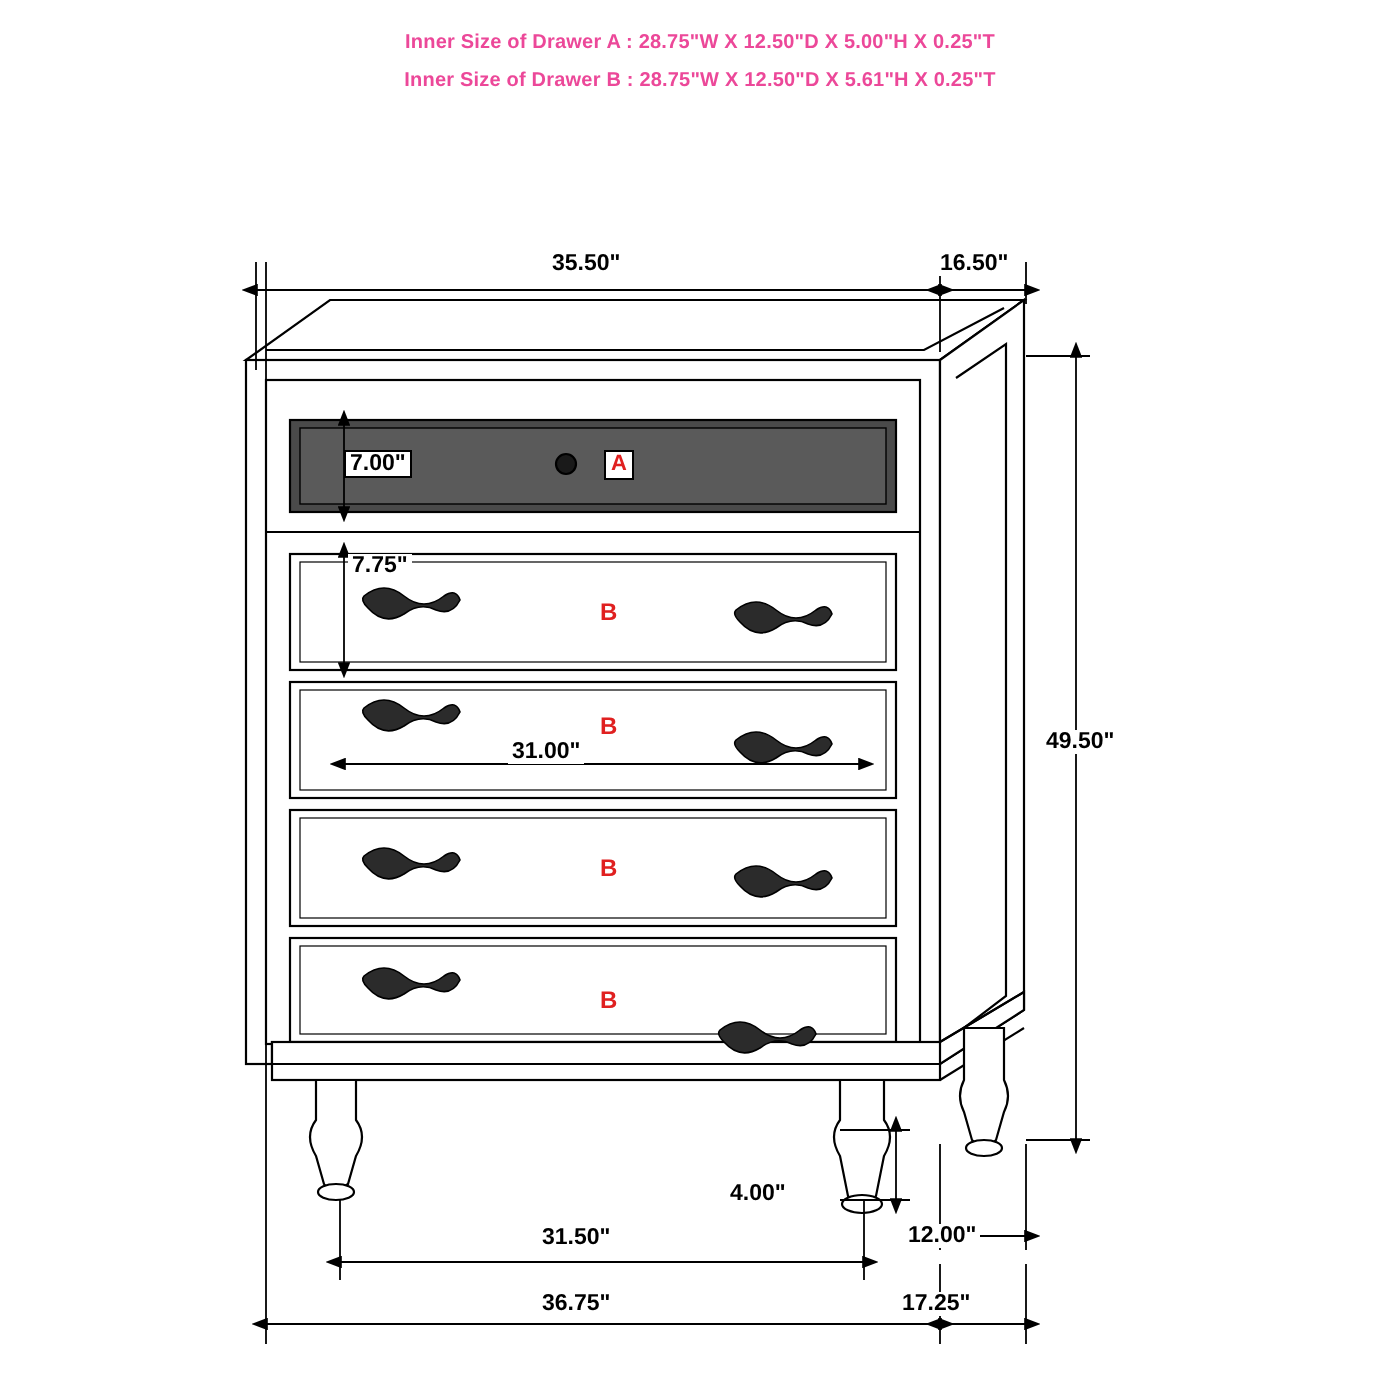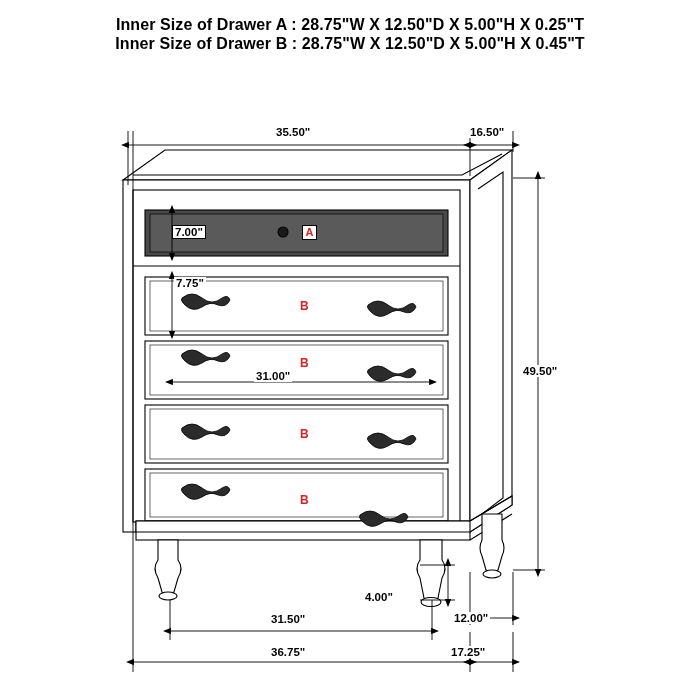--- a/index.html
+++ b/index.html
@@ -17,23 +17,23 @@
   #stage {
     position: relative;
     width: 700px;
     height: 700px;
   }
   .hdr {
     position: absolute;
     left: 0;
     width: 700px;
     text-align: center;
-    font-size: 16px;
-    font-weight: bold;
-    color: #000000;
+    font-size: 10px;
+    font-weight: bold;
+    color: #ec4899;
     letter-spacing: 0.1px;
   }
   #hdr1 { top: 16px; }
   #hdr2 { top: 35px; }
 
   svg#diagram {
     position: absolute;
     left: 0;
     top: 0;
     width: 700px;
@@ -73,21 +73,21 @@
     color: #e02020;
     white-space: nowrap;
   }
 </style>
 </head>
 <body>
 
 <div id="stage">
 
   <div class="hdr" id="hdr1">Inner Size of Drawer A : 28.75"W X 12.50"D X 5.00"H X  0.25"T</div>
-  <div class="hdr" id="hdr2">Inner Size of Drawer B : 28.75"W X 12.50"D X 5.00"H X  0.45"T</div>
+  <div class="hdr" id="hdr2">Inner Size of Drawer B : 28.75"W X 12.50"D X 5.61"H X  0.25"T</div>
 
   <svg id="diagram" viewBox="0 0 700 700">
     <defs>
       <marker id="arrL" markerWidth="9" markerHeight="7" refX="8" refY="3.5" orient="auto">
         <polygon points="9,0 0,3.5 9,7" fill="#000"></polygon>
       </marker>
       <marker id="arrR" markerWidth="9" markerHeight="7" refX="1" refY="3.5" orient="auto">
         <polygon points="0,0 9,3.5 0,7" fill="#000"></polygon>
       </marker>
     </defs>

